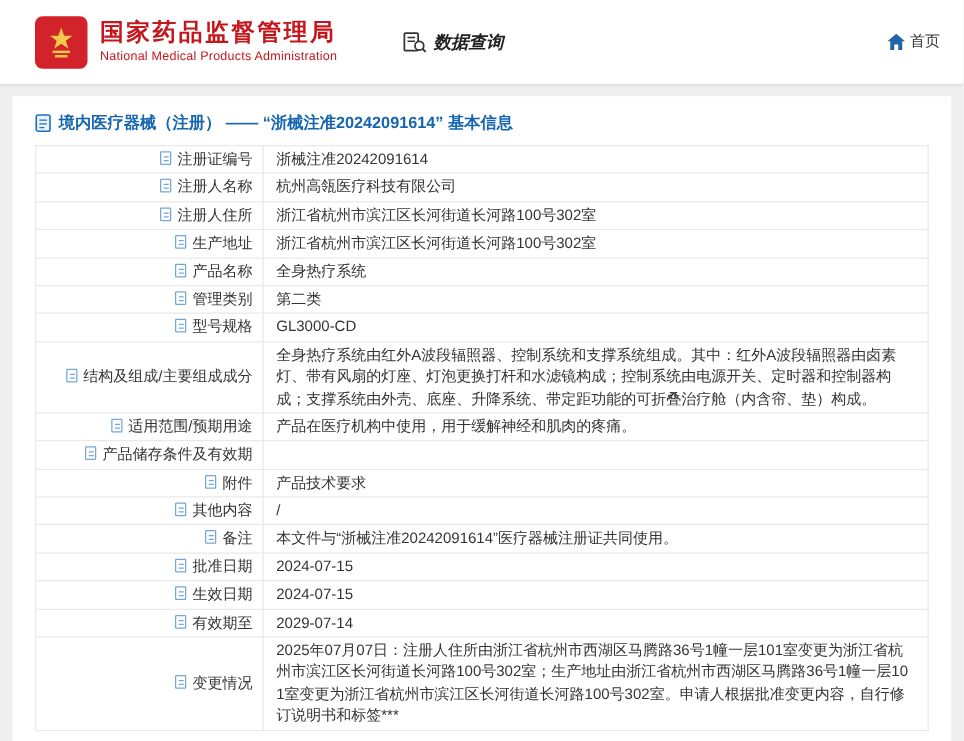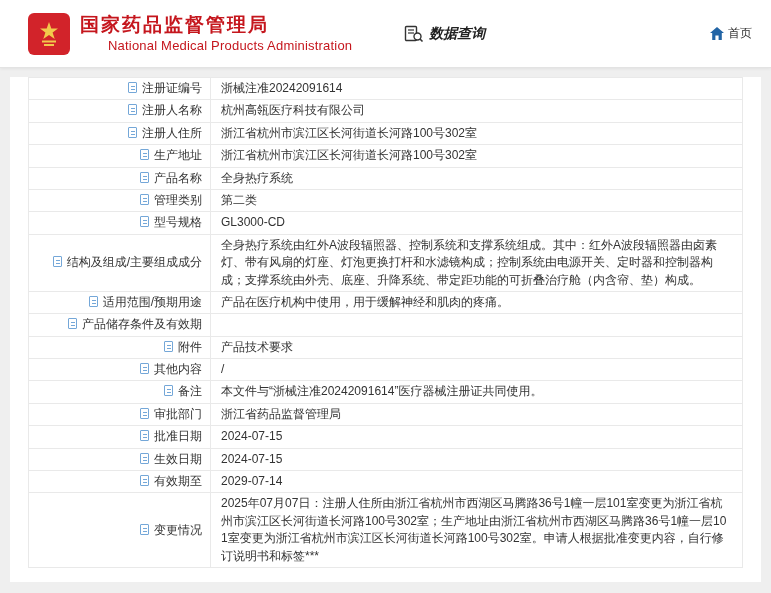--- a/index.html
+++ b/index.html
@@ -7,21 +7,21 @@
   body{font-family:"Liberation Sans",sans-serif;background:#efefef;overflow:hidden;}
 
   
   .topbar{height:68px;background:#fff;display:flex;align-items:center;
           padding:0 19px 0 28px;border-bottom:1px solid #e3e3e3;
           box-shadow:0 1px 3px rgba(0,0,0,.06);}
   .brand{display:flex;align-items:center;gap:10px;}
   .logo{width:42px;height:42px;background:#d2232a;border-radius:6px;
         display:flex;align-items:center;justify-content:center;flex:0 0 auto;}
   .brand-cn{color:#c5161d;font-size:19px;font-weight:bold;letter-spacing:2px;line-height:1.2;}
-  .brand-en{color:#c5161d;font-size:13px;margin-top:2px;letter-spacing:.2px;margin-left:28px;}
+  .brand-en{color:#c5161d;font-size:10px;margin-top:2px;letter-spacing:.2px;}
   .dataquery{display:flex;align-items:flex-end;gap:5px;margin-left:52px;
              font-size:14px;font-weight:bold;color:#222;cursor:pointer;font-style:italic;}
   .topnav{margin-left:auto;display:flex;gap:38px;}
   .nav-item{display:flex;flex-direction:row;align-items:center;gap:3px;
             font-size:12px;color:#333;text-decoration:none;cursor:pointer;}
 
   
   .content{padding:9px 10px 10px;}
   .panel{background:#fff;min-height:505px;padding-bottom:12px;}
   .page-title{display:flex;align-items:center;gap:6px;
@@ -74,20 +74,29 @@
         <path d="M8 1 L15 7 H12.8 V14 H9.6 V9.6 H6.4 V14 H3.2 V7 H1 Z" fill="#2264a5"></path>
       </svg>
       <span>首页</span>
     </a>
   </nav>
 </header>
 
 <div class="content">
   <div class="panel">
 
+    <div class="page-title">
+      <svg width="13" height="15" viewBox="0 0 13 15">
+        <rect x="1" y="1" width="11" height="13" rx="1.5" fill="#eaf3fc" stroke="#1a72c4" stroke-width="1.3"></rect>
+        <line x1="3.5" y1="5" x2="9.5" y2="5" stroke="#1a72c4" stroke-width="1"></line>
+        <line x1="3.5" y1="8" x2="9.5" y2="8" stroke="#1a72c4" stroke-width="1"></line>
+        <line x1="3.5" y1="11" x2="7.5" y2="11" stroke="#1a72c4" stroke-width="1"></line>
+      </svg>
+      <span>境内医疗器械（注册） —— “浙械注准20242091614” 基本信息</span>
+    </div>
 
     <table>
       <tbody>
         <tr>
           <th><span class="fic"></span><span>注册证编号</span></th>
           <td>浙械注准20242091614</td>
         </tr>
         <tr>
           <th><span class="fic"></span><span>注册人名称</span></th>
           <td>杭州高瓴医疗科技有限公司</td>
@@ -130,24 +139,20 @@
         </tr>
         <tr>
           <th><span class="fic"></span><span>其他内容</span></th>
           <td>/</td>
         </tr>
         <tr>
           <th><span class="fic"></span><span>备注</span></th>
           <td>本文件与“浙械注准20242091614”医疗器械注册证共同使用。</td>
         </tr>
         <tr>
-          <th><span class="fic"></span><span>审批部门</span></th>
-          <td>浙江省药品监督管理局</td>
-        </tr>
-        <tr>
           <th><span class="fic"></span><span>批准日期</span></th>
           <td>2024-07-15</td>
         </tr>
         <tr>
           <th><span class="fic"></span><span>生效日期</span></th>
           <td>2024-07-15</td>
         </tr>
         <tr>
           <th><span class="fic"></span><span>有效期至</span></th>
           <td>2029-07-14</td>

